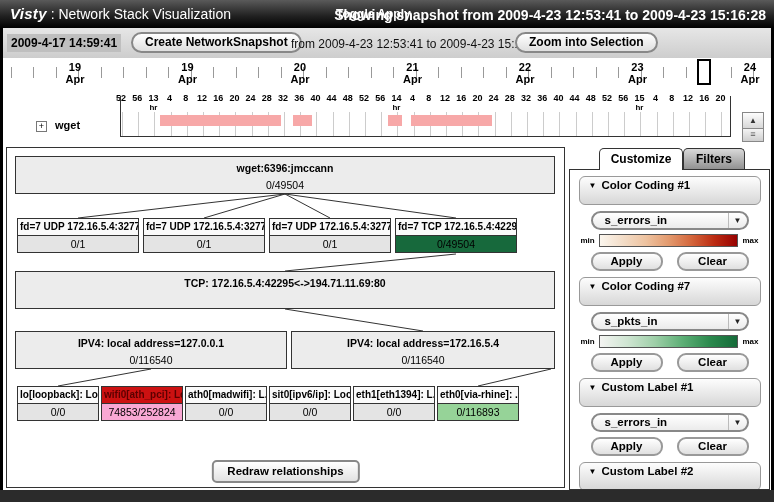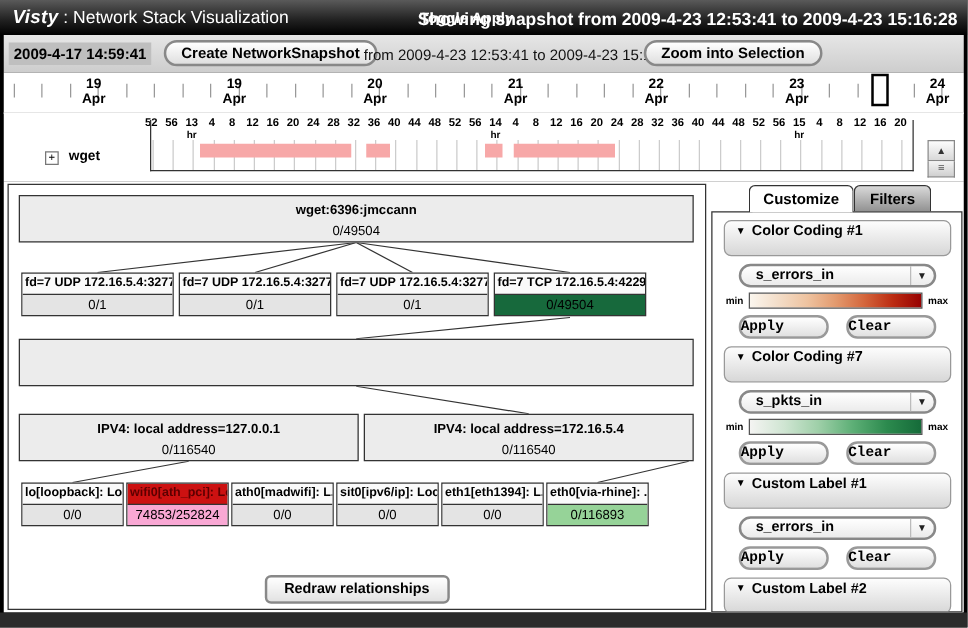--- a/index.html
+++ b/index.html
@@ -80,21 +80,21 @@
          background:linear-gradient(#fff,#ebebeb);font-weight:bold;font-size:11.5px;
          line-height:15px;padding-left:12px;box-sizing:border-box;position:relative;cursor:pointer;}
   .sdrop .arrow{position:absolute;right:5px;top:0;line-height:15px;font-size:8px;color:#222;
                 border-left:1px solid #bbb;padding-left:5px;}
   .gradrow{margin:4px auto 0;width:178px;display:flex;align-items:center;gap:4px;height:13px;}
   .gradrow .lbl{font-size:8px;font-weight:bold;}
   .gradbar{flex:1;height:11px;border:1px solid #555;}
   .btnrow{margin:5px auto 0;display:flex;justify-content:center;gap:14px;}
   .sbtn{width:72px;height:19px;border:2px solid #999;border-radius:9px;
         background:linear-gradient(#fff,#e0e0e0);font-weight:bold;font-size:11.5px;
-        text-align:left;line-height:15px;box-sizing:border-box;cursor:pointer;font-family:Liberation Mono, monospace;}
+        text-align:center;line-height:15px;box-sizing:border-box;cursor:pointer;}
   
   .bottombar{position:absolute;left:0;bottom:0;width:774px;height:12px;background:#2b2b2b;}
 </style>
 </head>
 <body>
 
 <div class="window">
 
   <div class="titlebar">
     <div class="brand"><b>Visty</b> <span>: Network Stack Visualization</span></div>
@@ -389,20 +389,21 @@
             <div class="nl">fd=7 UDP 172.16.5.4:3277...</div>
             <div class="nv">0/1</div>
           </div>
           <div class="node snode" style="left: 388px; top: 70px; width: 122px; height: 35px;">
             <div class="nl">fd=7 TCP 172.16.5.4:4229...</div>
             <div class="nv" style="background: rgb(23, 105, 60);">0/49504</div>
           </div>
         </div>
 
       <div class="node bnode" style="left:8px;top:123px;width:540px;height:38px;">
+        <div class="nl">TCP: 172.16.5.4:42295&lt;-&gt;194.71.11.69:80</div>
       </div>
 
       <div id="ipv4row">
           <div class="node bnode" style="left: 8px; top: 183px; width: 272px; height: 38px;">
             <div class="nl">IPV4: local address=127.0.0.1</div>
             <div class="nv">0/116540</div>
           </div>
           <div class="node bnode" style="left: 284px; top: 183px; width: 264px; height: 38px;">
             <div class="nl">IPV4: local address=172.16.5.4</div>
             <div class="nv">0/116540</div>

